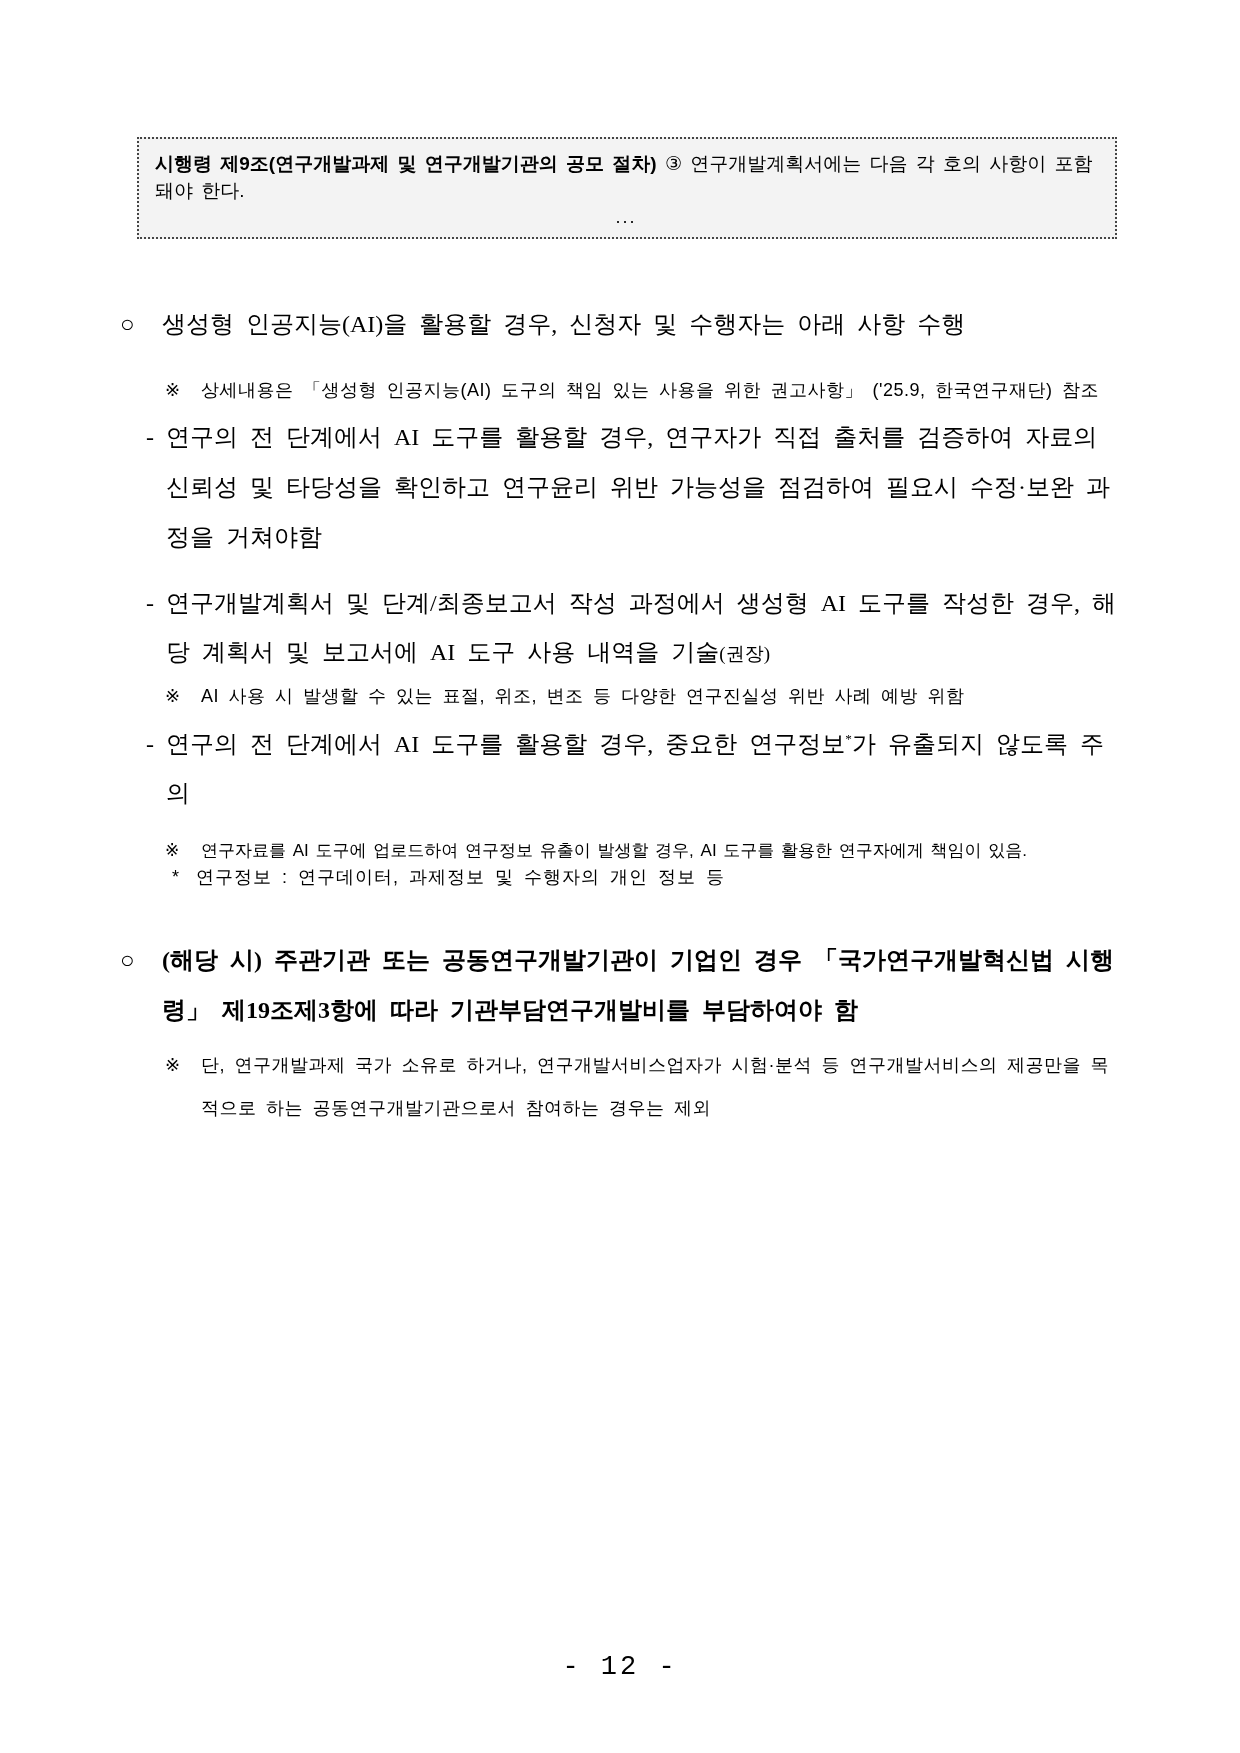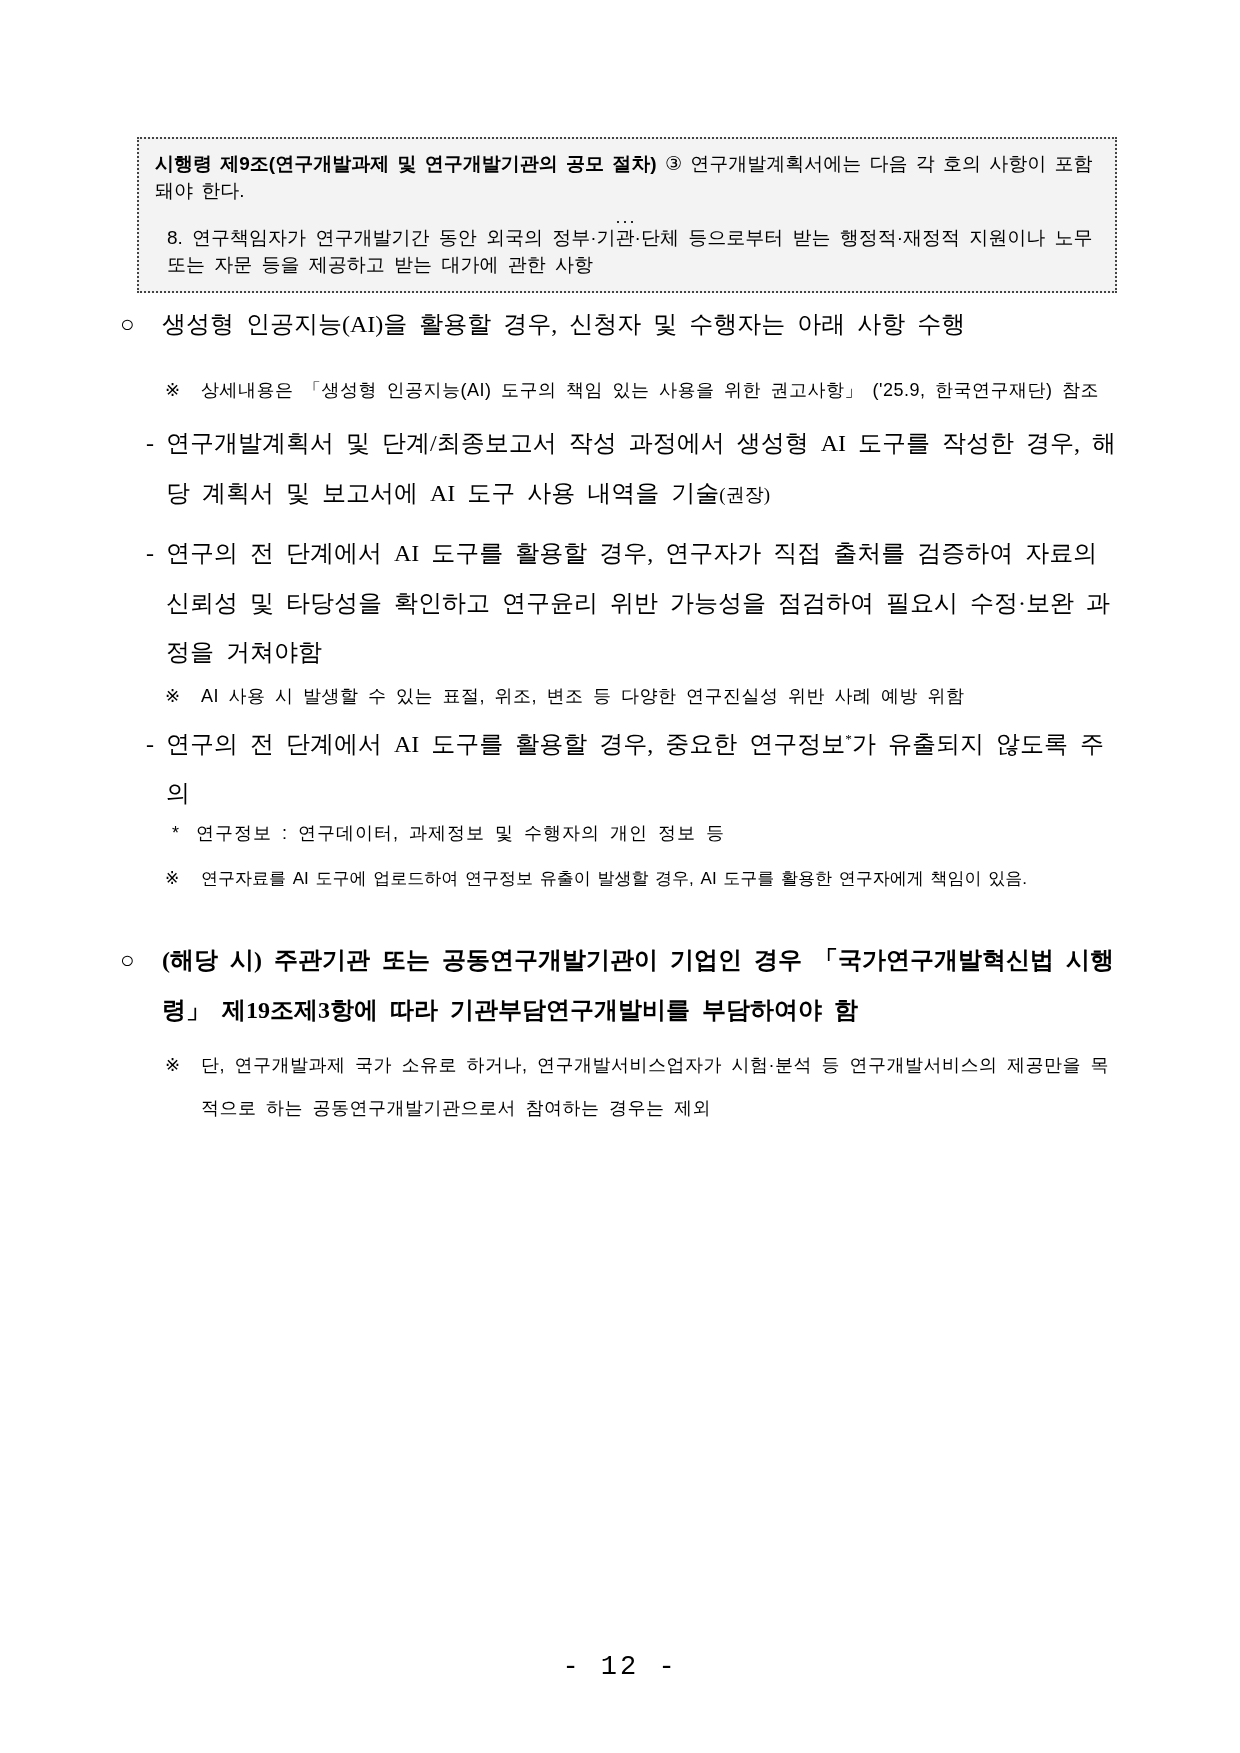--- a/index.html
+++ b/index.html
@@ -108,55 +108,54 @@
 </head>
 <body>
 
 <div class="page">
 
   <div class="notice-box">
     <p class="notice-heading">
       <span class="bold">시행령 제9조(연구개발과제 및 연구개발기관의 공모 절차)</span><span> ③ 연구개발계획서에는 다음 각 호의 사항이 포함돼야 한다.</span>
     </p>
     <p class="notice-ellipsis">...</p>
-    <p class="notice-item">8. 연구책임자가 연구개발기간 동안 외국의 정부·기관·단체 등으로부터 받는 행정적·재정적 지원이나 노무 또는 자문 등을 제공하고 받는 대가에 관한 사항</p>
   </div>
 
   <div class="content">
 
     <p class="p-serif hang-circle">
       <span class="mk">○</span><span>생성형 인공지능(AI)을 활용할 경우, 신청자 및 수행자는 아래 사항 수행</span>
     </p>
 
     <p class="p-note note m-note-detail">
       <span class="mk">※</span><span>상세내용은 「생성형 인공지능(AI) 도구의 책임 있는 사용을 위한 권고사항」 ('25.9, 한국연구재단) 참조</span>
     </p>
 
+    <p class="p-serif tall dash m-dash-verify">
+      <span class="mk">-</span><span>연구의 전 단계에서 AI 도구를 활용할 경우, 연구자가 직접 출처를 검증하여 자료의 신뢰성 및 타당성을 확인하고 연구윤리 위반 가능성을 점검하여 필요시 수정·보완 과정을 거쳐야함</span>
+    </p>
+
     <p class="p-serif tall dash m-dash-plan">
       <span class="mk">-</span><span>연구개발계획서 및 단계/최종보고서 작성 과정에서 생성형 AI 도구를 작성한 경우, 해당 계획서 및 보고서에 AI 도구 사용 내역을 기술</span><span class="small-suffix">(권장)</span>
-    </p>
-
-    <p class="p-serif tall dash m-dash-verify">
-      <span class="mk">-</span><span>연구의 전 단계에서 AI 도구를 활용할 경우, 연구자가 직접 출처를 검증하여 자료의 신뢰성 및 타당성을 확인하고 연구윤리 위반 가능성을 점검하여 필요시 수정·보완 과정을 거쳐야함</span>
     </p>
 
     <p class="p-note note m-note-integrity">
       <span class="mk">※</span><span>AI 사용 시 발생할 수 있는 표절, 위조, 변조 등 다양한 연구진실성 위반 사례 예방 위함</span>
     </p>
 
     <p class="p-serif tall dash m-dash-leak">
       <span class="mk">-</span><span>연구의 전 단계에서 AI 도구를 활용할 경우, 중요한 연구정보</span><span class="sup">*</span><span>가 유출되지 않도록 주의</span>
     </p>
 
+    <p class="p-note note m-note-upload">
+      <span class="mk">※</span><span>연구자료를 AI 도구에 업로드하여 연구정보 유출이 발생할 경우, AI 도구를 활용한 연구자에게 책임이 있음.</span>
+    </p>
+
     <p class="p-note note-star m-note-infodef">
       <span class="mk">*</span><span>연구정보 : 연구데이터, 과제정보 및 수행자의 개인 정보 등</span>
-    </p>
-
-    <p class="p-note note m-note-upload">
-      <span class="mk">※</span><span>연구자료를 AI 도구에 업로드하여 연구정보 유출이 발생할 경우, AI 도구를 활용한 연구자에게 책임이 있음.</span>
     </p>
 
     <p class="p-serif tall hang-circle m-bullet-fee">
       <span class="mk">○</span><span>(해당 시) 주관기관 또는 공동연구개발기관이 기업인 경우 「국가연구개발혁신법 시행령」 제19조제3항에 따라 기관부담연구개발비를 부담하여야 함</span>
     </p>
 
     <p class="p-note note m-note-except">
       <span class="mk">※</span><span>단, 연구개발과제 국가 소유로 하거나, 연구개발서비스업자가 시험·분석 등 연구개발서비스의 제공만을 목적으로 하는 공동연구개발기관으로서 참여하는 경우는 제외</span>
     </p>
 

